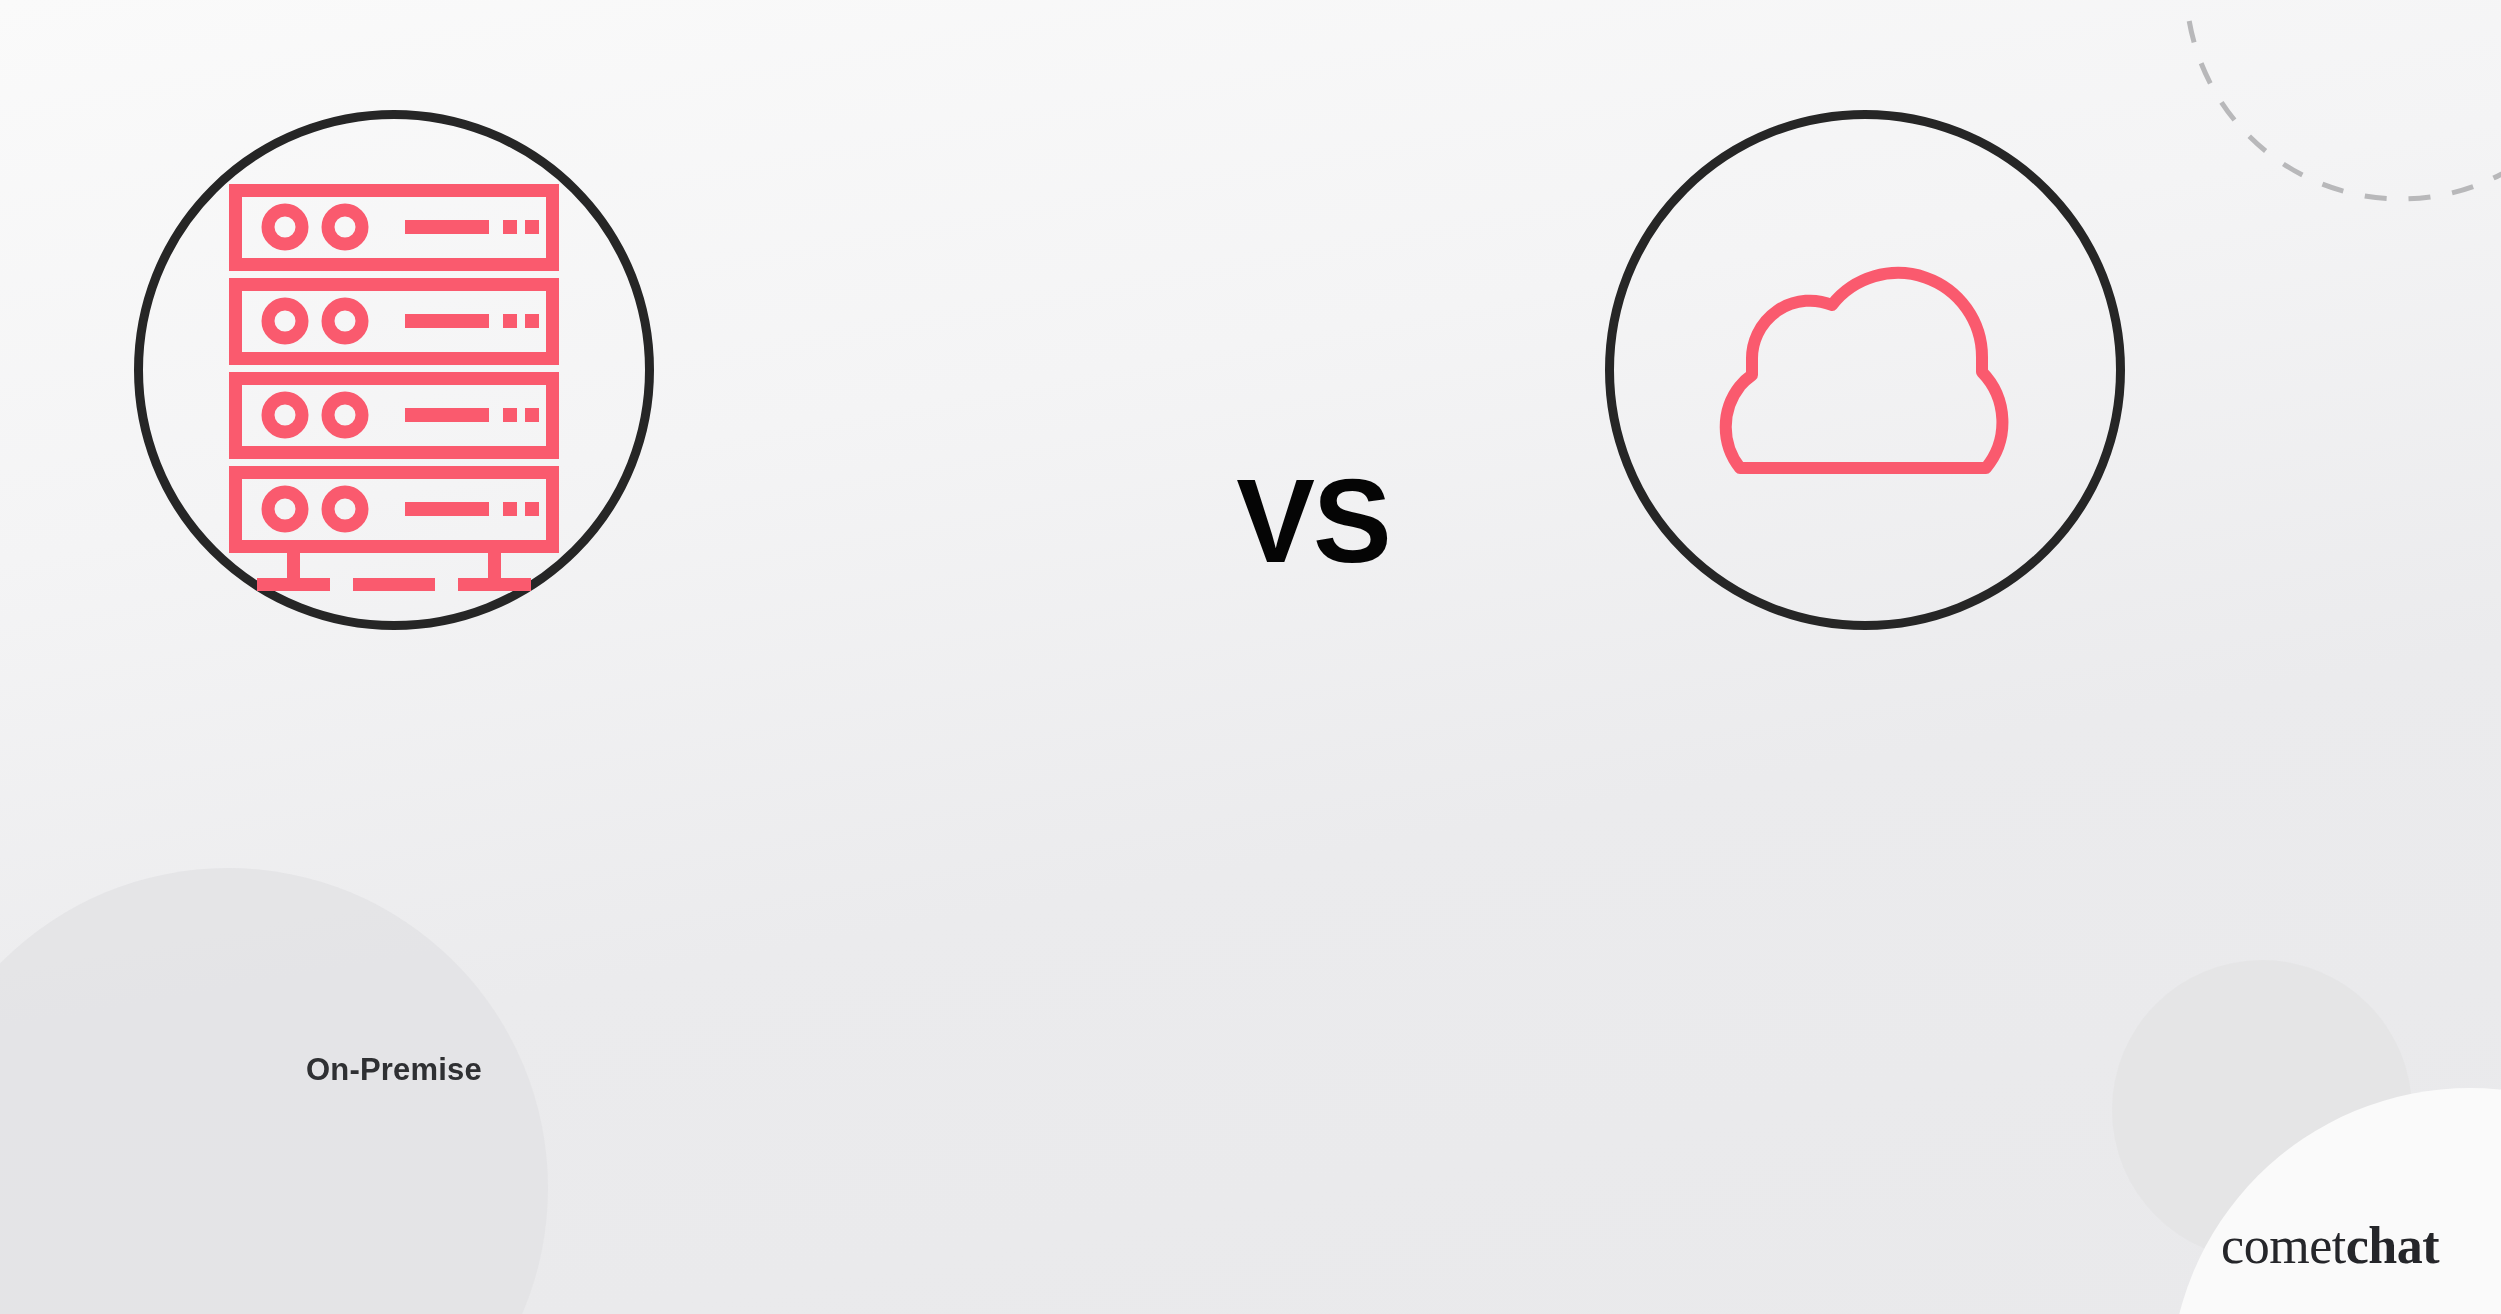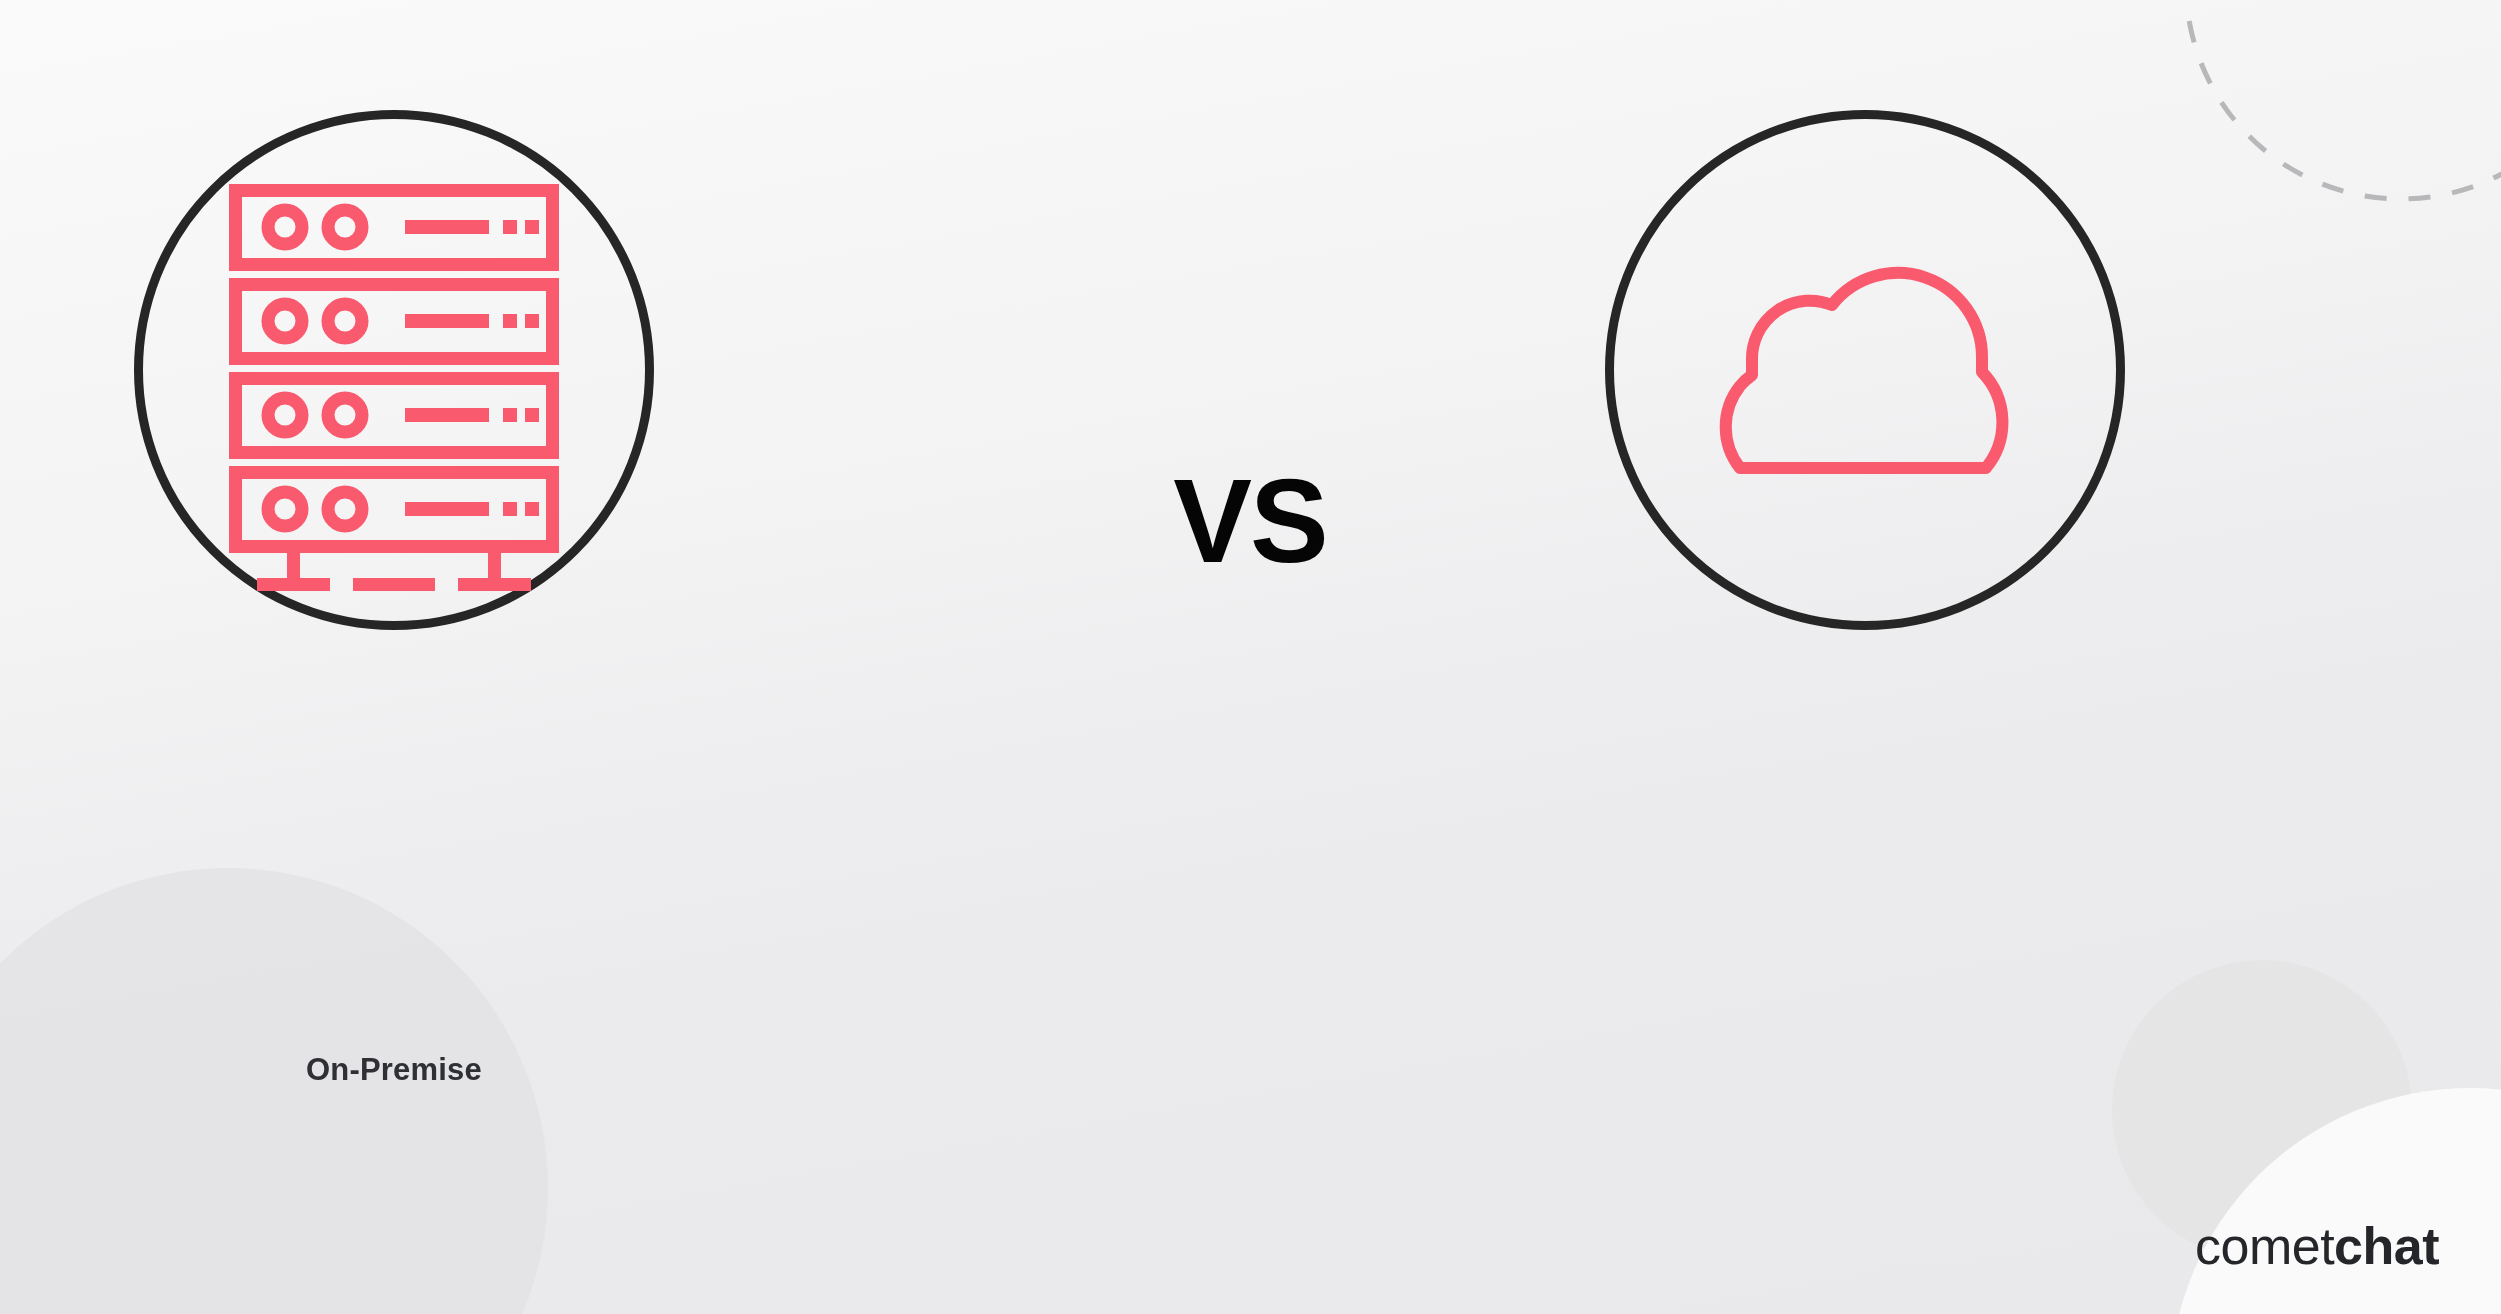--- a/index.html
+++ b/index.html
@@ -113,41 +113,42 @@
     text-align: center;
     font-size: 31px;
     font-weight: 700;
     letter-spacing: 0.2px;
     color: #2f3033;
   }
 
   
   .vs-badge {
     position: absolute;
-    left: 1105px;
+    left: 1168px;
     top: 462px;
     width: 290px;
     text-align: center;
     font-size: 118px;
     line-height: 1;
     font-weight: 700;
     letter-spacing: -2px;
     color: #050505;
   }
 
   
   .logo {
     position: absolute;
     right: 62px;
     bottom: 42px;
     font-size: 52px;
     line-height: 1;
     color: #25262a;
     letter-spacing: -0.5px;
     white-space: nowrap;
+    font-family: Liberation Serif, serif;
   }
   .logo .logo-light { font-weight: 400; }
   .logo .logo-bold  { font-weight: 700; }
 </style>
 </head>
 <body>
 
 <div class="canvas">
 
   <svg class="bg-dashed-arc" viewBox="0 0 440 440" aria-hidden="true">

